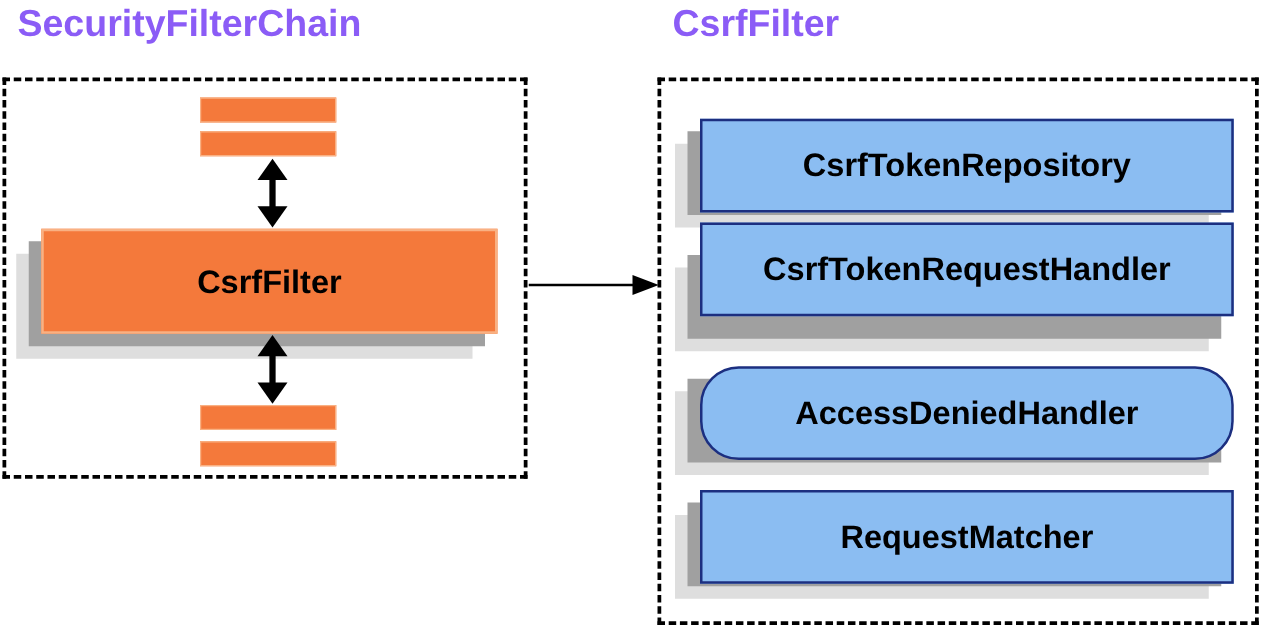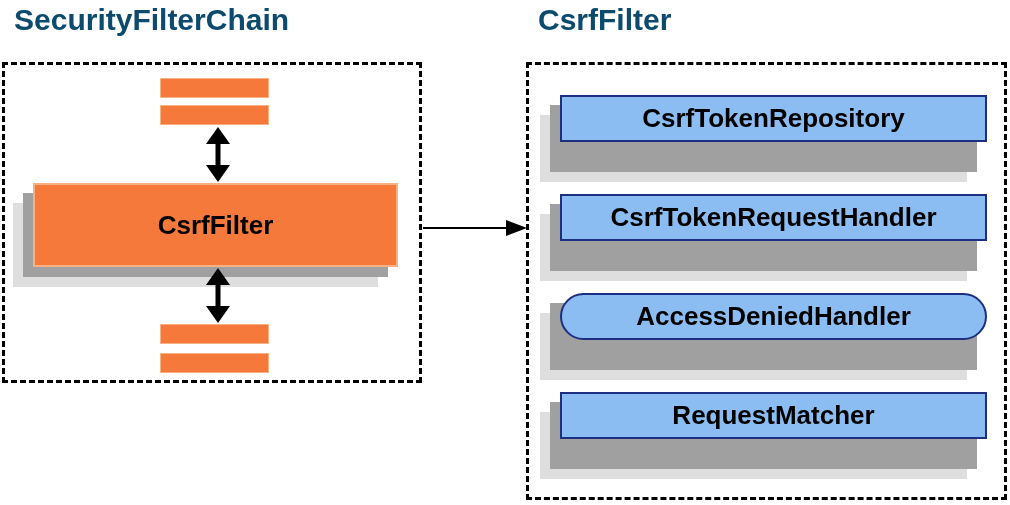--- a/index.html
+++ b/index.html
@@ -18,21 +18,21 @@
   .stage{
     position:relative;
     width:1010px;height:505px;
     background:var(--background);
     overflow:hidden;
   }
   .diagram-title{
     position:absolute;
     font-size:30px;
     font-weight:bold;
-    color:#0c4a6e;
+    color:#8b5cf6;
     letter-spacing:0px;
     white-space:nowrap;
   }
   #title-left{left:14px;top:3px;}
   #title-right{left:538px;top:3px;}
   .panel{
     position:absolute;
     border:3px dashed var(--line-black);
     background:transparent;
   }
@@ -71,27 +71,27 @@
   }
   .v-arrow{position:absolute;left:198px;width:30px;height:57px;}
   #v-arrow-1{top:61px;}
   #v-arrow-2{top:202px;}
   #h-arrow{position:absolute;left:422px;top:214px;width:106px;height:28px;}
   
   .comp-slot{position:absolute;left:0;top:0;width:100%;height:0;}
   .comp-shadow-light{position:absolute;left:11px;width:427px;height:67px;background:var(--shadow-light);}
   .comp-shadow-dark{position:absolute;left:21px;width:427px;height:67px;background:var(--shadow-dark);}
   .comp-box{
-    position:absolute;left:31px;width:427px;height:47px;
+    position:absolute;left:31px;width:427px;height:75px;
     background:var(--component-blue);
     border:2px solid var(--component-blue-border);
     display:flex;align-items:center;justify-content:center;
   }
   .slot-0 .comp-box{top:30px;} .slot-0 .comp-shadow-dark{top:40px;} .slot-0 .comp-shadow-light{top:50px;}
-  .slot-1 .comp-box{top:129px;} .slot-1 .comp-shadow-dark{top:139px;} .slot-1 .comp-shadow-light{top:149px;}
+  .slot-1 .comp-box{top:113px;} .slot-1 .comp-shadow-dark{top:139px;} .slot-1 .comp-shadow-light{top:149px;}
   .slot-2 .comp-box{top:228px;border-radius:31px;} .slot-2 .comp-shadow-dark{top:238px;} .slot-2 .comp-shadow-light{top:248px;}
   .slot-3 .comp-box{top:327px;} .slot-3 .comp-shadow-dark{top:337px;} .slot-3 .comp-shadow-light{top:347px;}
 </style>
 </head>
 <body>
 
 <div class="stage">
 
   <div class="diagram-title" id="title-left">SecurityFilterChain</div>
 

